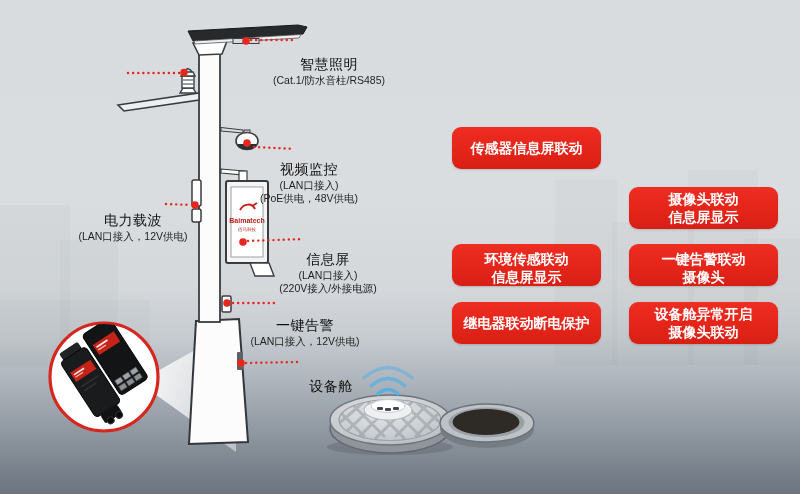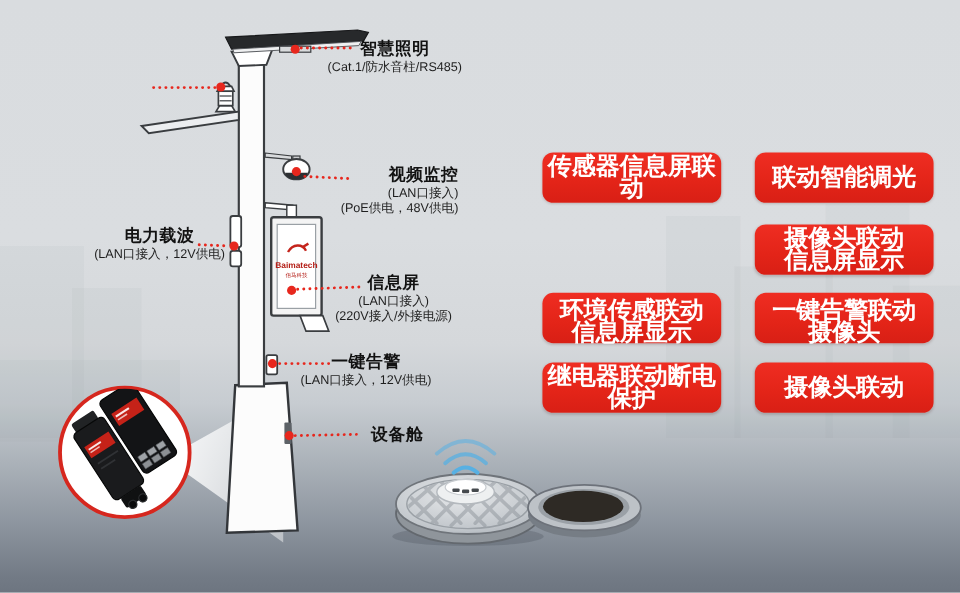--- a/index.html
+++ b/index.html
@@ -13,34 +13,34 @@
   .bld{position:absolute;background:#8c96a2;opacity:.07;}
   .b1{left:0;top:205;width:70px;height:160px;top:205px;}
   .b2{left:60px;top:240px;width:58px;height:125px;}
   .b3{left:0;top:300px;width:150px;height:68px;}
   .b4{left:555px;top:180px;width:62px;height:185px;}
   .b5{left:612px;top:222px;width:82px;height:143px;}
   .b6{left:688px;top:170px;width:70px;height:195px;}
   .b7{left:744px;top:238px;width:56px;height:127px;}
   svg.diagram{position:absolute;left:0;top:0;}
   .lbl{position:absolute;text-align:center;color:#121212;}
-  .lbl .t{display:block;font-size:14px;font-weight:700;letter-spacing:.5px;}
+  .lbl .t{display:block;font-size:14px;font-weight:400;letter-spacing:.5px;margin-top:24px;}
   .lbl .s{display:block;font-size:10.5px;font-weight:500;color:#1f1f1f;line-height:1.28;}
   .lbl-lighting{left:270px;top:32px;width:118px;}
   .lbl-env{left:36px;top:62px;width:116px;}
-  .lbl-camera{left:256px;top:137px;width:126px;text-align:right;}
+  .lbl-camera{left:246px;top:137px;width:126px;}
   .lbl-speaker{left:68px;top:188px;width:130px;}
   .lbl-screen{left:268px;top:227px;width:120px;}
   .lbl-alarm{left:246px;top:293px;width:118px;}
   .lbl-cabin{left:298px;top:354px;width:66px;}
   .badge{
     position:absolute;width:149px;height:42px;border-radius:9px;
     background:linear-gradient(180deg,#ef2d22 0%,#e32418 60%,#d81f15 100%);
     color:#fff;display:flex;flex-direction:column;align-items:center;justify-content:center;
-    font-weight:700;font-size:20px;line-height:18px;text-align:center;
+    font-weight:700;font-size:14px;line-height:18px;text-align:center;
     box-shadow:0 1px 2px rgba(60,20,15,.18);
   }
   .badge .l2:empty{display:none;}
   .c1{left:452px;} .c2{left:629px;}
   .r1{top:127px;} .r2{top:187px;} .r3{top:244px;justify-content:flex-end;} .r4{top:302px;}
 </style>
 </head>
 <body>
 
 <div class="stage">
@@ -232,37 +232,34 @@
     <span class="s">(LAN口接入，12V供电)</span>
   </div>
   <div class="lbl lbl-cabin">
     <span class="t">设备舱</span>
   </div>
 
   <div class="badge c1 r1">
     <span class="l1">传感器信息屏联动</span>
 
   </div>
-  <div class="badge c2 r1">
-    <span class="l1">联动智能调光</span>
-
-  </div>
   <div class="badge c2 r2">
     <span class="l1">摄像头联动</span>
     <span class="l2">信息屏显示</span>
   </div>
   <div class="badge c1 r3">
     <span class="l1">环境传感联动</span>
     <span class="l2">信息屏显示</span>
   </div>
   <div class="badge c1 r4">
     <span class="l1">继电器联动断电保护</span>
 
   </div>
   <div class="badge c2 r3">
     <span class="l1">一键告警联动</span>
     <span class="l2">摄像头</span>
   </div>
   <div class="badge c2 r4">
+    <span class="l1">设备舱异常开启</span>
     <span class="l2">摄像头联动</span>
   </div>
 
 </div>
 
 </body></html>

